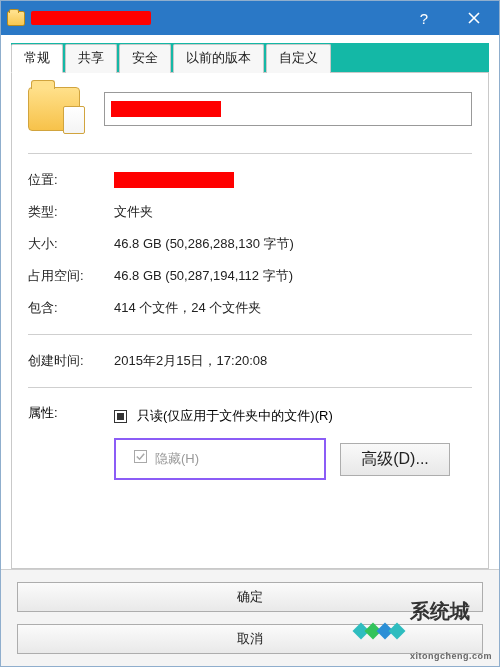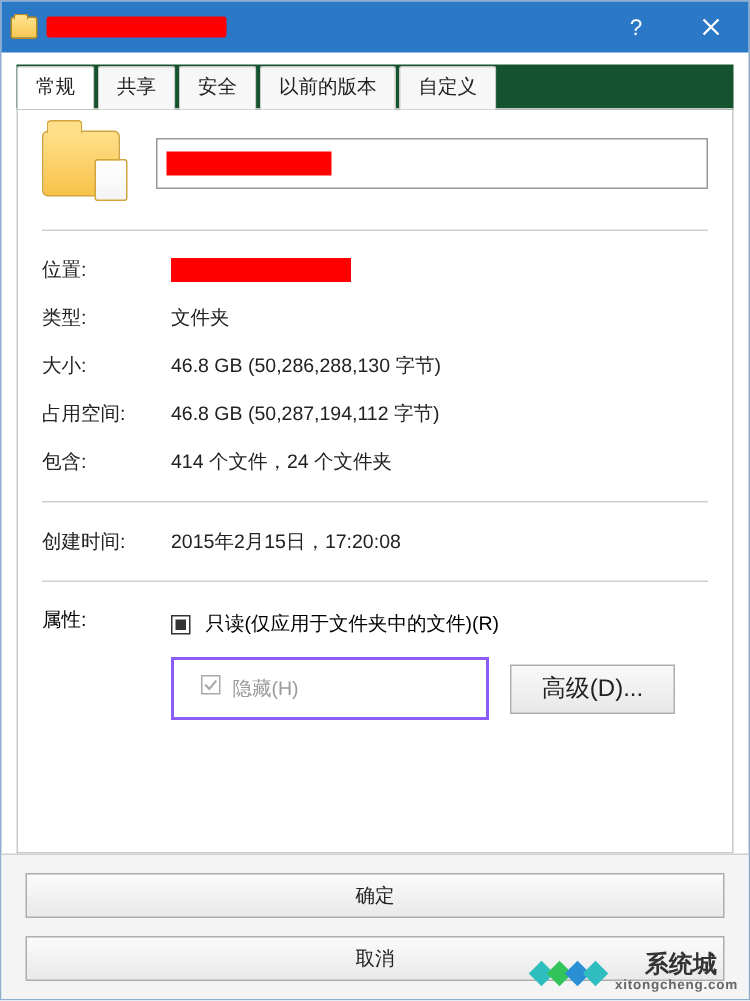--- a/index.html
+++ b/index.html
@@ -67,21 +67,21 @@
   .titlebar .tbtn.help { background: rgba(255,255,255,0.0); font-size: 15px; }
   .titlebar .tbtn.close { font-size: 18px; }
 
   .tabs-region {
     padding: 8px 10px 0 10px;
   }
   .tab-strip {
     display: flex;
     border-bottom: 1px solid #c9c9c9;
     position: relative;
-    background: #14532d;
+    background: #14b8a6;
   }
   .tab {
     padding: 4px 12px 5px;
     border: 1px solid #c9c9c9;
     border-bottom: none;
     margin-right: 2px;
     background: #f7f7f7;
     color: #222;
     position: relative;
     top: 1px;
@@ -234,22 +234,22 @@
   .d1 { background: #2fbdbf; }
   .d2 { background: #33c35b; }
   .d3 { background: #2b8fd6; }
   .d4 { background: #2fbdbf; width: 9px; height: 9px; }
   .watermark .wm-text {
     margin-left: 6px;
     font-weight: 700;
     color: #333;
     display: flex; flex-direction: column; line-height: 1;
   }
-  .watermark .wm-text .big { font-size: 16px; margin-left: 20px; }
-  .watermark .wm-text .small { font-size: 9px; color: #666; letter-spacing: 0.5px; }
+  .watermark .wm-text .big { font-size: 20px; }
+  .watermark .wm-text .small { font-size: 9px; color: #666; letter-spacing: 0.5px; margin-top: 31px; }
 </style>
 </head>
 <body>
 
 <div class="window">
 
   <div class="titlebar">
     <span class="folder-mini"></span>
     <span class="redact-title"></span>
     <div class="right">

